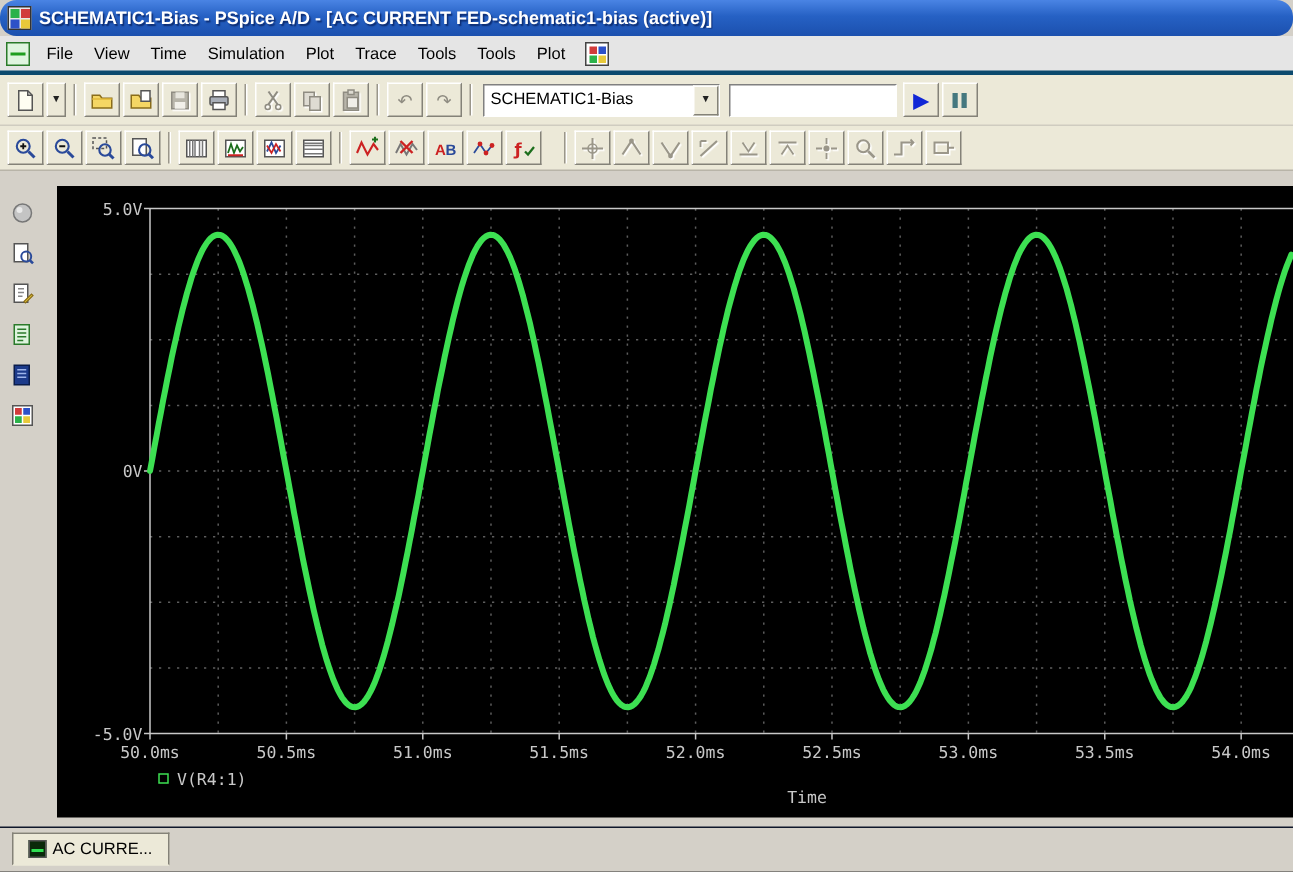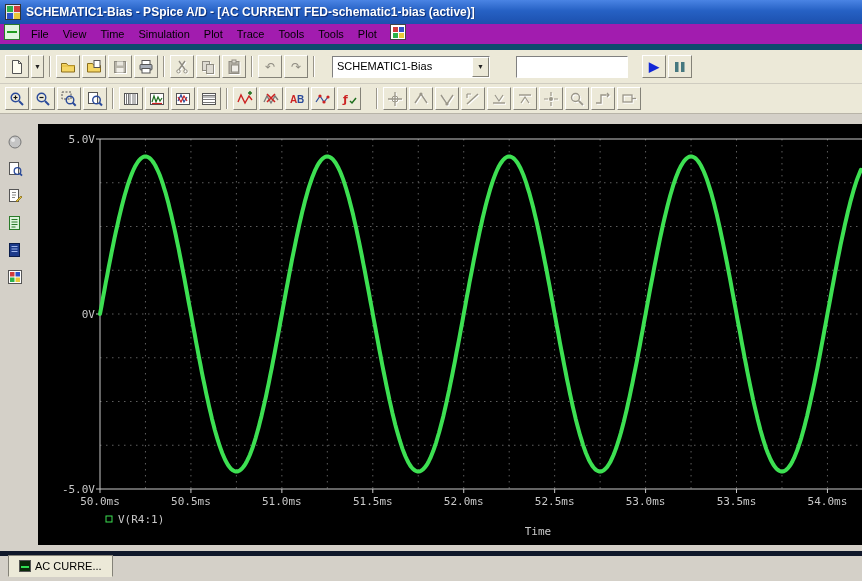--- a/index.html
+++ b/index.html
@@ -2,62 +2,62 @@
 <html><head>
 <meta charset="utf-8">
 <style>
   *{box-sizing:border-box;margin:0;padding:0}
   html,body{width:862px;height:581px;overflow:hidden}
   body{font-family:"Liberation Sans",sans-serif;font-size:11px;background:#d4d0c8;color:#000}
   .window{width:862px;height:581px;display:flex;flex-direction:column}
 
   
   .titlebar{height:24px;flex:0 0 24px;background:linear-gradient(180deg,#4a84e4 0%,#2661c4 45%,#1c50ae 100%);
-    display:flex;align-items:center;gap:5px;padding:0 5px;}
+    display:flex;align-items:center;gap:5px;padding:0 5px;border-radius:11px;}
   .title-text{color:#fff;font-weight:bold;font-size:12px;white-space:nowrap;text-shadow:1px 1px 1px #0b2a6e;overflow:hidden}
   .app-icon{width:16px;height:16px;background:#e8e8e8;border:1px solid #333;position:relative;flex:0 0 16px}
   .app-icon::before{content:"";position:absolute;left:1px;top:1px;width:6px;height:6px;background:#2bb24a;box-shadow:7px 0 0 #d13b3b,0 7px 0 #2d51c8,7px 7px 0 #e8c93a}
 
   
-  .menubar{height:26px;flex:0 0 26px;background:#a21caf;display:flex;align-items:flex-start;padding:0 2px;border-bottom:6px solid #0c4a6e}
+  .menubar{height:26px;flex:0 0 26px;background:#e5e5e5;display:flex;align-items:center;padding:0 2px;border-bottom:3px solid #0c4a6e}
   .menu-item{padding:4px 7px;cursor:default}
   .child-icon{width:16px;height:16px;margin:0 4px 0 2px;background:#dff5df;border:1px solid #2a7a2a;position:relative;flex:0 0 16px}
   .child-icon::before{content:"";position:absolute;left:2px;top:6px;width:10px;height:3px;border-top:2px solid #1f9e1f}
   .status-window-icon{width:16px;height:16px;margin-left:6px;background:#fff;border:1px solid #444;position:relative}
   .status-window-icon::before{content:"";position:absolute;left:2px;top:2px;width:5px;height:5px;background:#d13b3b;box-shadow:6px 0 0 #2d51c8,0 6px 0 #2bb24a,6px 6px 0 #e8c93a}
 
   
   .toolbar{display:flex;align-items:center;background:#ece9d8;padding:0 4px}
   .toolbar1{height:34px;flex:0 0 34px;border-bottom:1px solid #cfccc0}
   .toolbar2{height:30px;flex:0 0 30px;border-bottom:1px solid #b8b4a8}
   .tb{width:24px;height:23px;display:flex;align-items:center;justify-content:center;background:#ece9d8;
       border:1px solid;border-color:#fff #848278 #848278 #fff;margin:0 1px;padding:0;cursor:default}
   .tb.narrow{width:13px}
   .sep{width:2px;height:21px;border-left:1px solid #9a968a;border-right:1px solid #fff;margin:0 4px}
   .glyph{font-size:12px;line-height:1}
   .gray{color:#8f8c82}
   .run-glyph{color:#1127d6;font-size:13px;font-weight:bold}
   .drop-glyph{font-size:7px;color:#222}
-  .combo{height:22px;background:#fff;border:1px solid;border-color:#808080 #fff #fff #808080;display:flex;align-items:stretch;margin:0 13px}
+  .combo{height:22px;background:#fff;border:1px solid;border-color:#808080 #fff #fff #808080;display:flex;align-items:stretch;margin:0 3px}
   .combo-text{flex:1;padding:3px 4px;font-size:11px;white-space:nowrap;overflow:hidden}
   .combo-arrow{width:17px;background:#ece9d8;border:1px solid;border-color:#fff #848278 #848278 #fff;display:flex;align-items:center;justify-content:center}
   .combo1{width:158px}
   .combo2{width:112px}
   .disabled-emboss{filter:drop-shadow(1px 1px 0 #ffffff)}
 
   
   .main{flex:1 1 auto;display:flex;background:#d4d0c8;min-height:0}
   .side-toolbar{width:30px;flex:0 0 30px;display:flex;flex-direction:column;align-items:center;padding-top:18px;gap:7px;background:#d4d0c8}
   .side-btn{width:22px;height:20px;display:flex;align-items:center;justify-content:center;background:transparent;border:none;padding:0}
   .plot-wrap{flex:1 1 auto;padding:10px 0 6px 8px;min-width:0}
   #plot-svg{display:block;background:#000;width:824px;height:421px}
   #plot-svg text{font-family:"DejaVu Sans Mono",monospace}
 
   
-  .tabbar{height:30px;flex:0 0 30px;background:#d4d0c8;display:flex;align-items:flex-end;padding:0 0 4px 8px;border-top:5px solid #0f172a}
+  .tabbar{height:30px;flex:0 0 30px;background:#d4d0c8;display:flex;align-items:flex-end;padding:0 0 4px 8px;border-top:1px solid #0f172a}
   .tab{height:22px;background:#ece9d8;border:1px solid #848278;border-bottom-color:#ece9d8;display:flex;align-items:center;gap:4px;padding:0 10px;font-size:11px}
   .tab-icon{width:12px;height:12px;background:#0a2a0a;border:1px solid #555;position:relative}
   .tab-icon::before{content:"";position:absolute;left:1px;top:5px;width:8px;height:2px;background:#2fe052}
 </style>
 </head>
 <body>
 
 <div class="window">
 
   <div class="titlebar">

